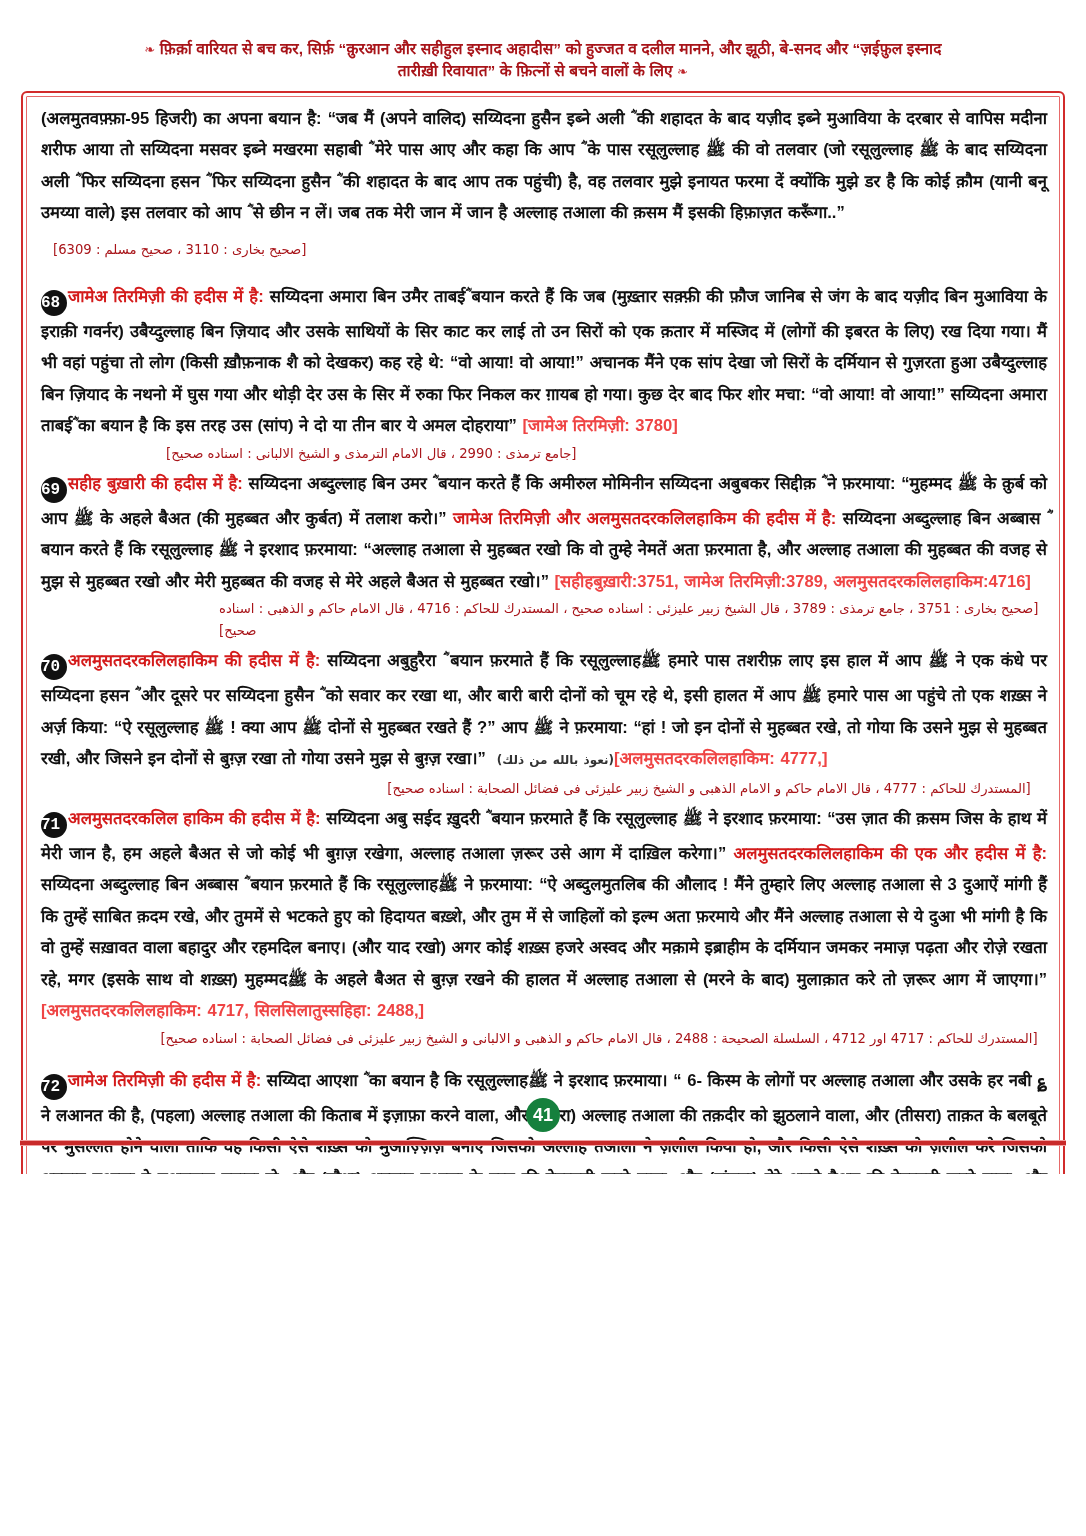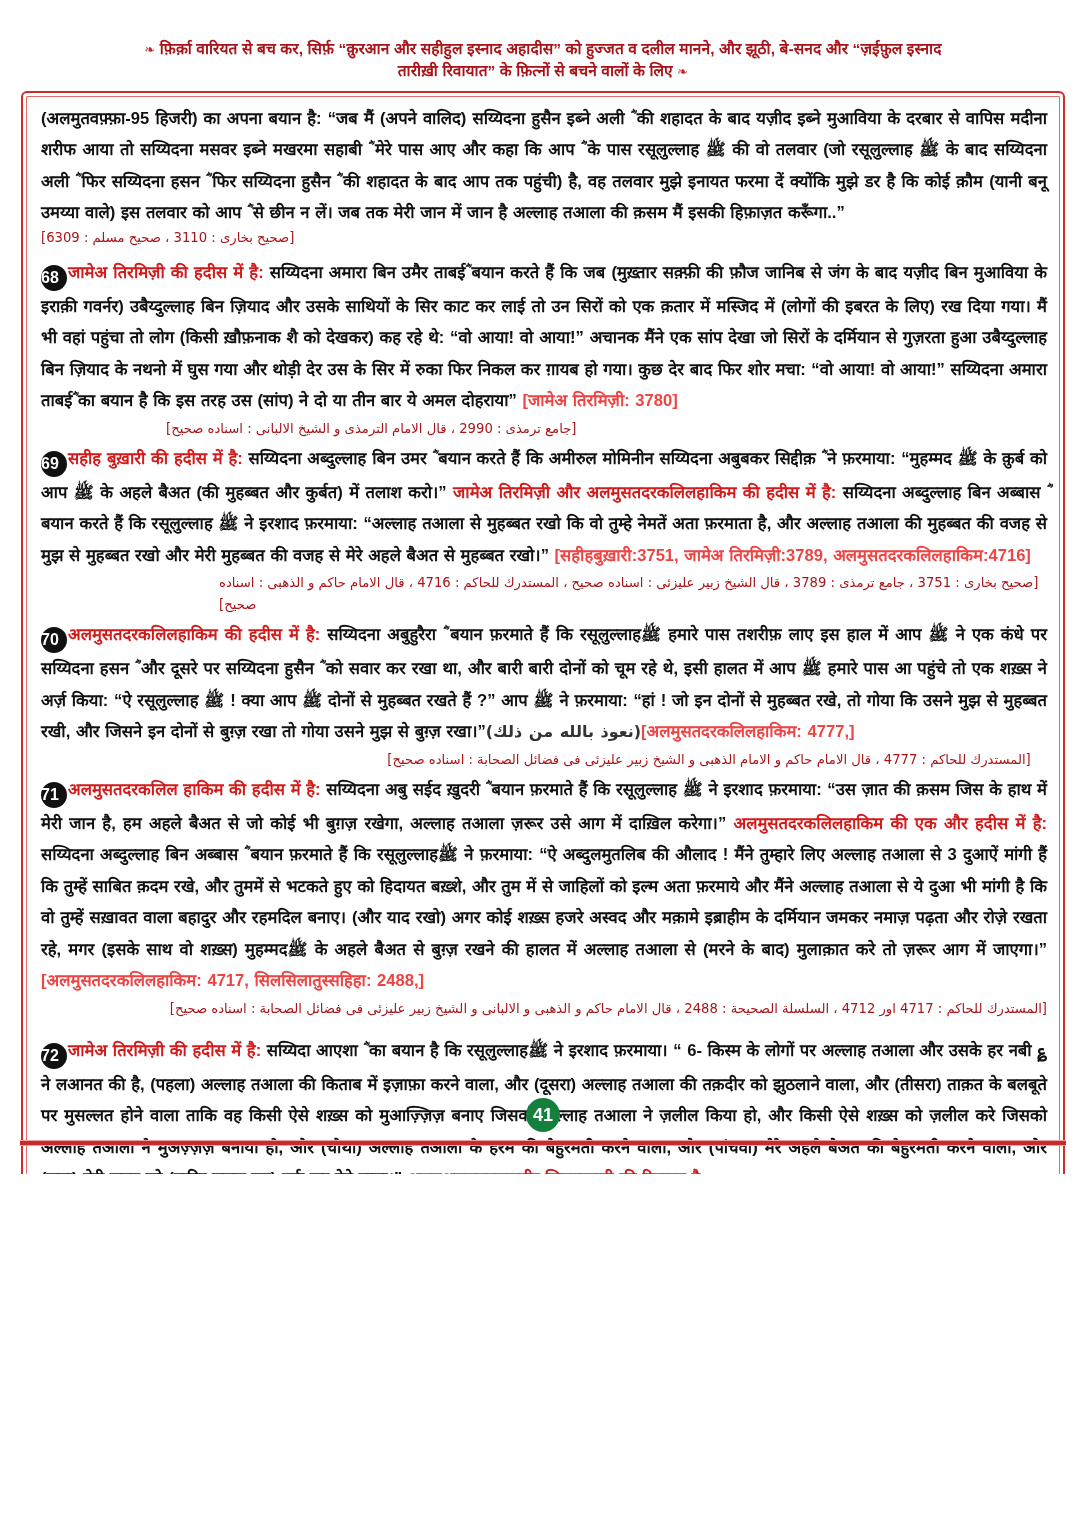--- a/index.html
+++ b/index.html
@@ -88,21 +88,21 @@
     height: 26px;
     line-height: 26px;
     border-radius: 50%;
     background: #111111;
     color: #ffffff;
     font-size: 16px;
     font-weight: bold;
     text-align: center;
     vertical-align: -5px;
     margin-right: 1px;
-    font-family: Liberation Sans, sans-serif;
+    font-family: Liberation Mono, monospace;
   }
 
   .src-red {
     color: #d41b1b;
     font-weight: bold;
   }
   .cyan-ref {
     color: #ef4444;
     font-weight: bold;
   }
@@ -121,40 +121,41 @@
     color: #a81419;
     font-size: 13.2px;
     line-height: 22px;
     font-family: "DejaVu Sans", "Liberation Sans", sans-serif;
     font-weight: normal;
     margin: 1px 0 3px 0;
   }
   .ref-ar.indent2 { text-align: left; padding-left: 178px; }
   .ref-ar.indent3 { text-align: left; padding-left: 125px; }
   .ref-ar.indent4 { text-align: center; padding-left: 330px; }
-  .ref-ar.indent5 { text-align: right; padding-left: 110px; }
+  .ref-ar.indent5 { text-align: center; padding-left: 110px; }
 
   
   .ar-inline {
     direction: rtl;
     unicode-bidi: embed;
-    font-size: 16px;
+    font-size: 12px;
     color: #333;
     font-family: "DejaVu Sans", sans-serif;
+    margin-left: 11px;
   }
 
   
   .reflinerow {
     display: flex;
     align-items: baseline;
     gap: 18px;
     margin-top: -2px;
   }
   .reflinerow .ref-hi { flex: 0 0 auto; }
-  .reflinerow .ref-ar { flex: 0 0 auto; margin: 0; }
+  .reflinerow .ref-ar { flex: 0 0 auto; margin: 12px; }
 
   
   .pagenum-wrap {
     position: absolute;
     left: 0;
     right: 0;
     bottom: 42px;
     text-align: center;
   }
   .pagenum {

